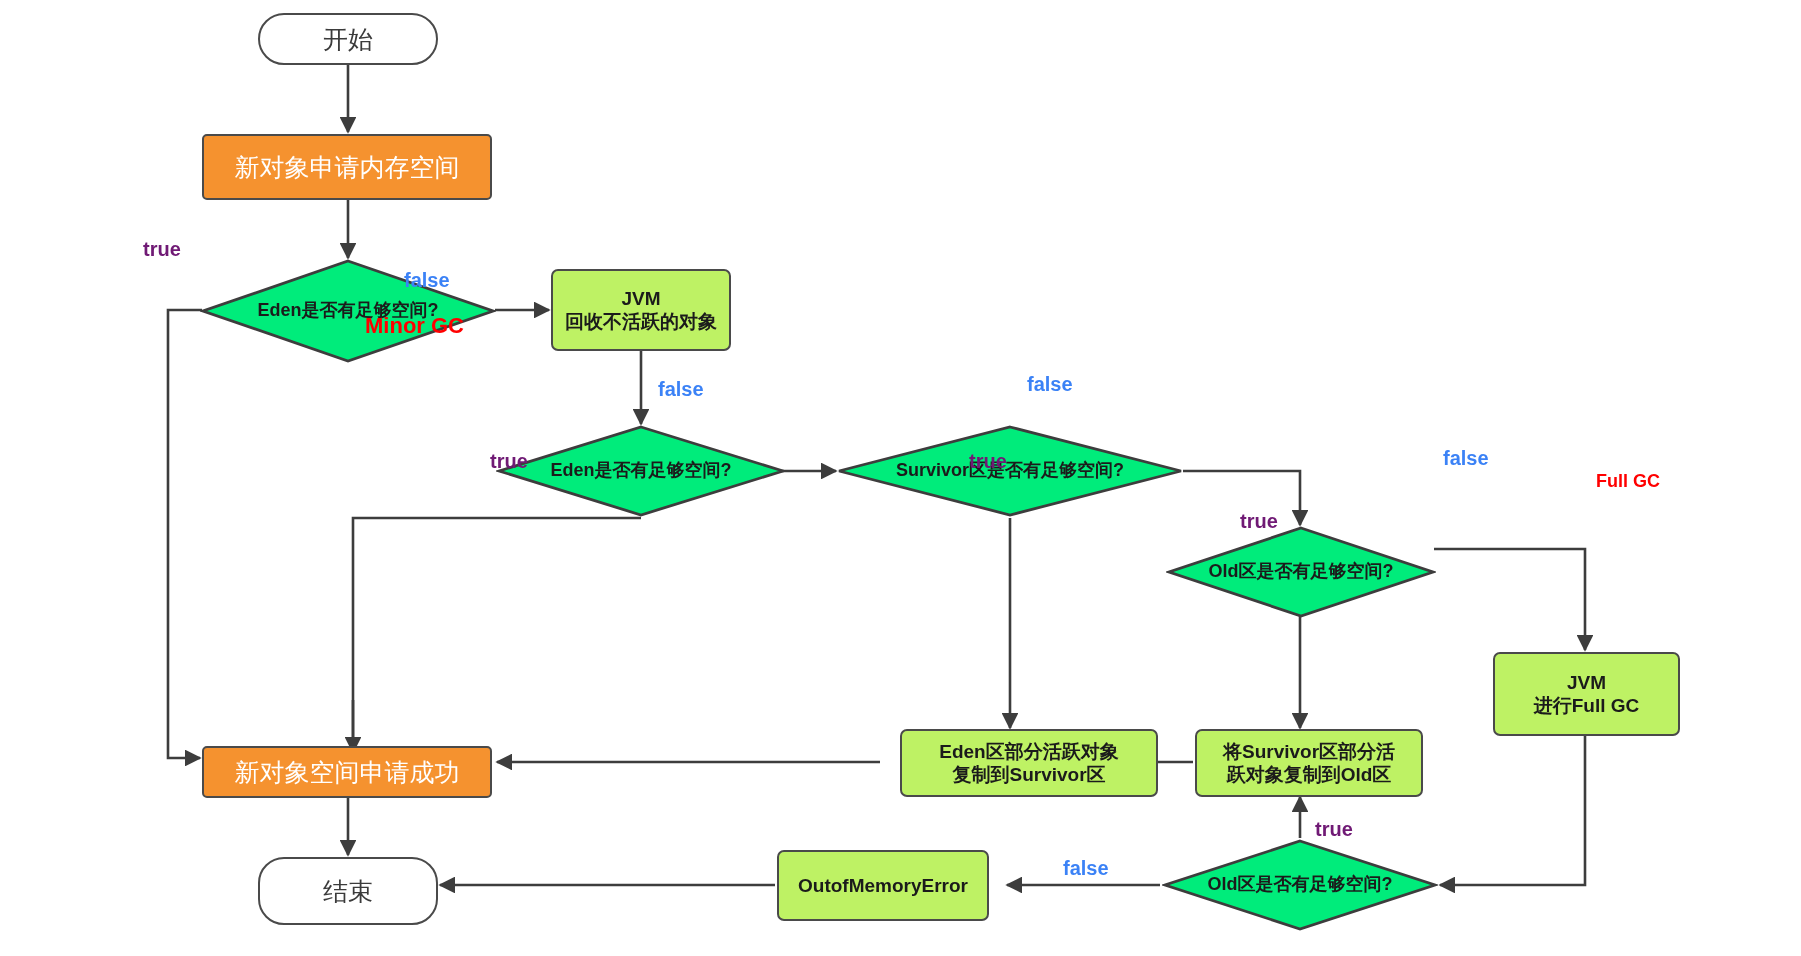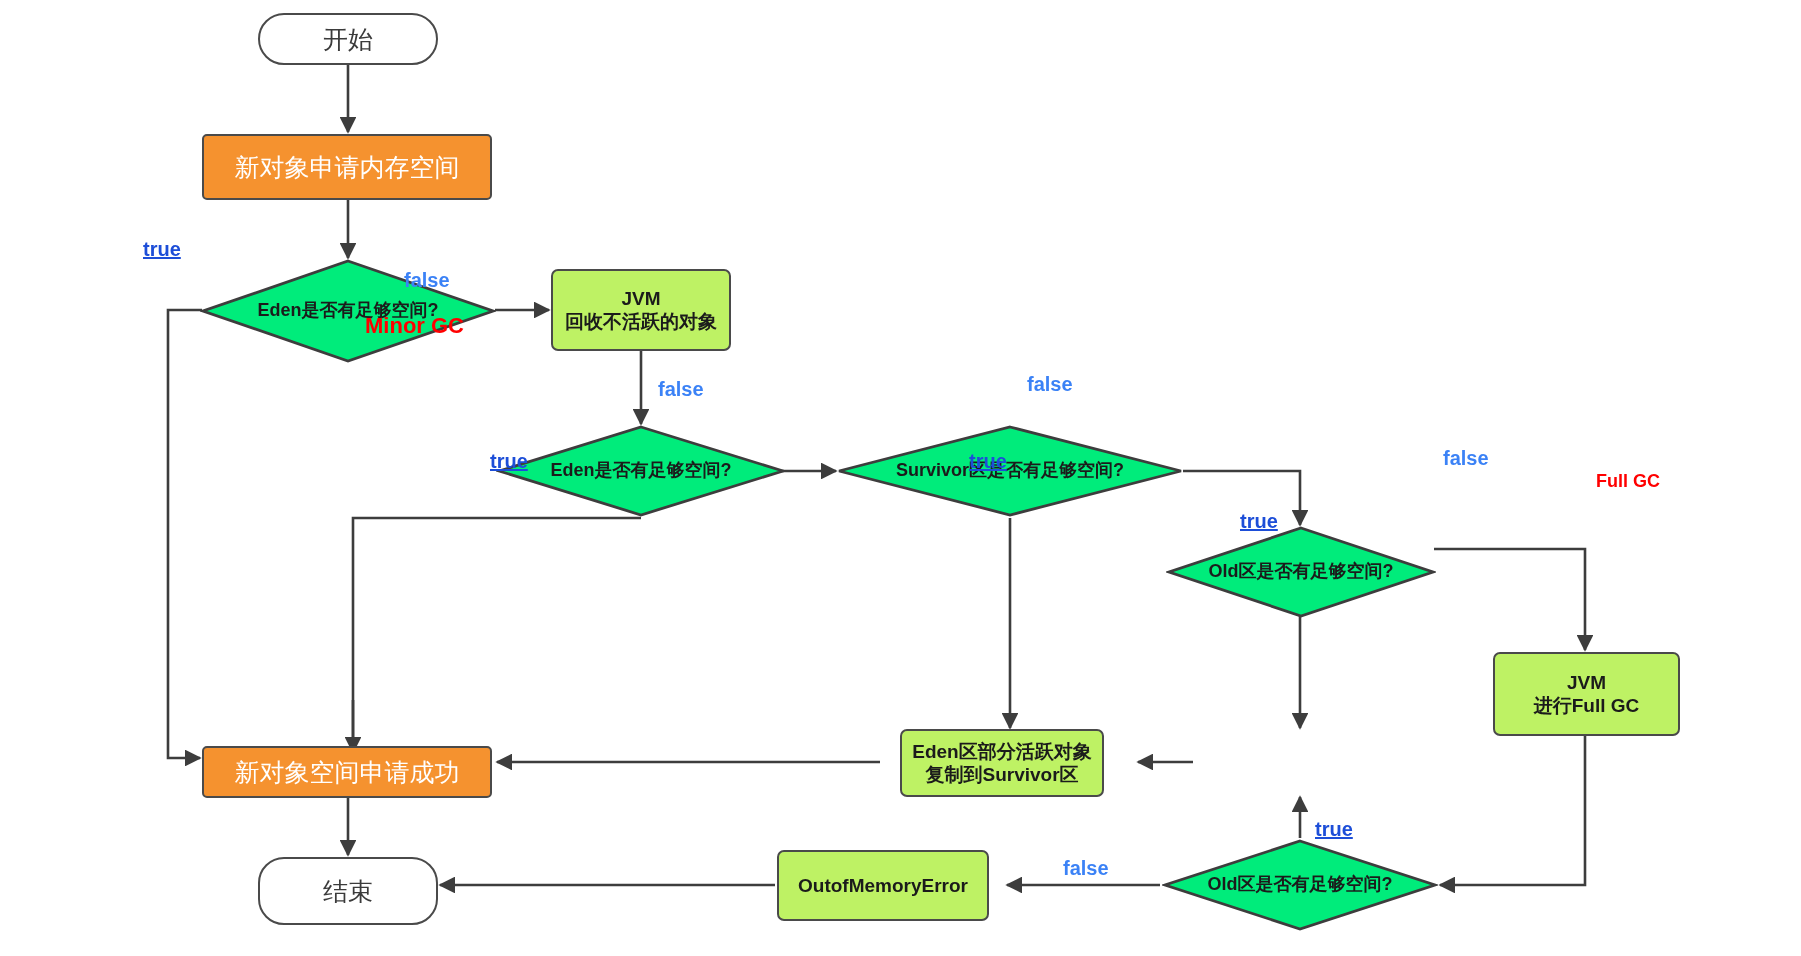--- a/index.html
+++ b/index.html
@@ -85,21 +85,21 @@
     font-weight: 700;
   }
   
   .elabel {
     position: absolute;
     z-index: 4;
     font-size: 20px;
     font-weight: 700;
     white-space: nowrap;
   }
-  .elabel.t { color: #1d4ed8; text-decoration: underline; }
+  .elabel.t { color: #701a75; }
   .elabel.f { color: #3b82f6; }
   .elabel.gc { color: #ff0000; }
 </style>
 </head>
 <body>
 
 <div id="canvas">
 
   <svg id="edges" viewBox="0 0 1801 956" xmlns="http://www.w3.org/2000/svg">
     <defs>
@@ -187,25 +187,29 @@
       <polygon points="135,3 267,47 135,91 3,47" fill="#00ec7b" stroke="#3d3d3d" stroke-width="2.8"></polygon>
     </svg>
     <span class="txt">Old区是否有足够空间?</span>
   </div>
 
   <div class="node proc-cyan" style="left:1493px; top:652px; width:187px; height:84px;">
     <span class="txt">JVM
 进行Full GC</span>
   </div>
 
-  <div class="node proc-cyan" style="left:900px; top:729px; width:204px; height:68px;">
+  <div class="node proc-cyan" style="left:900px; top:729px; width:258px; height:68px;">
     <span class="txt">Eden区部分活跃对象
 复制到Survivor区</span>
   </div>
 
+  <div class="node proc-cyan" style="left:1195px; top:729px; width:228px; height:68px;">
+    <span class="txt">将Survivor区部分活
+跃对象复制到Old区</span>
+  </div>
 
   <div class="node proc-orange" style="left:202px; top:746px; width:290px; height:52px;align-items:center;">
     <span class="txt">新对象空间申请成功</span>
   </div>
 
   <div class="node proc-cyan" style="left:777px; top:850px; width:212px; height:71px;">
     <span class="txt">OutofMemoryError</span>
   </div>
 
   <div class="node decision" style="left:1162px; top:838px; width:276px; height:94px;">

